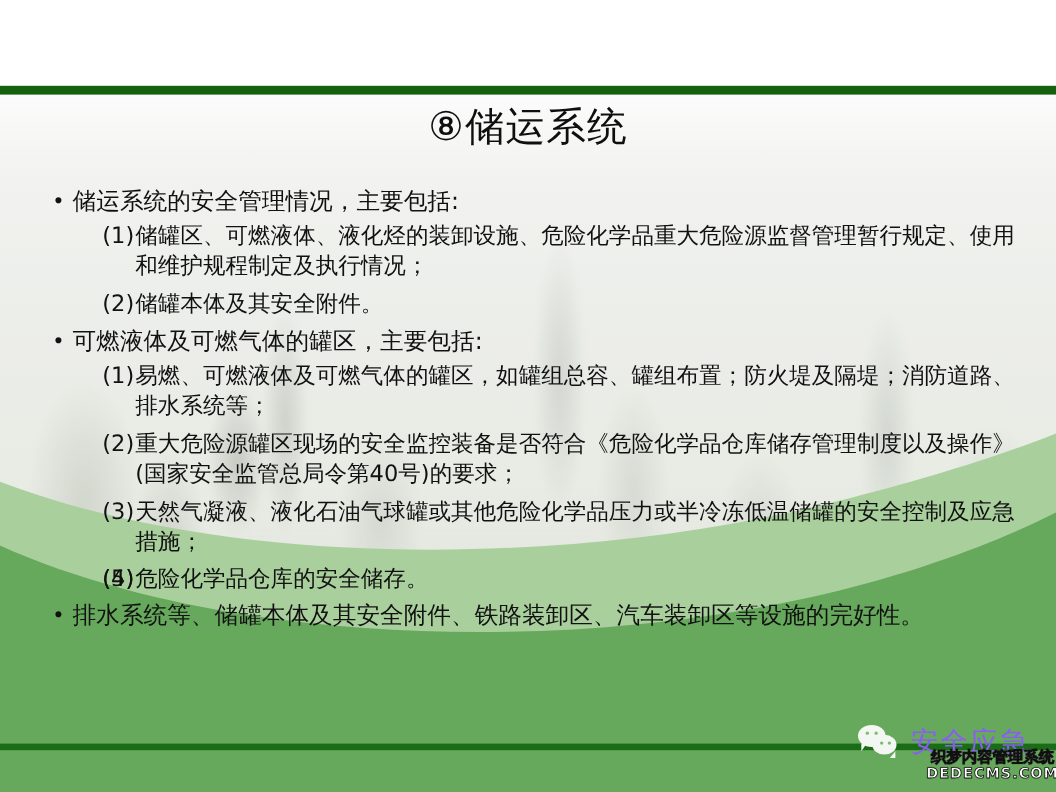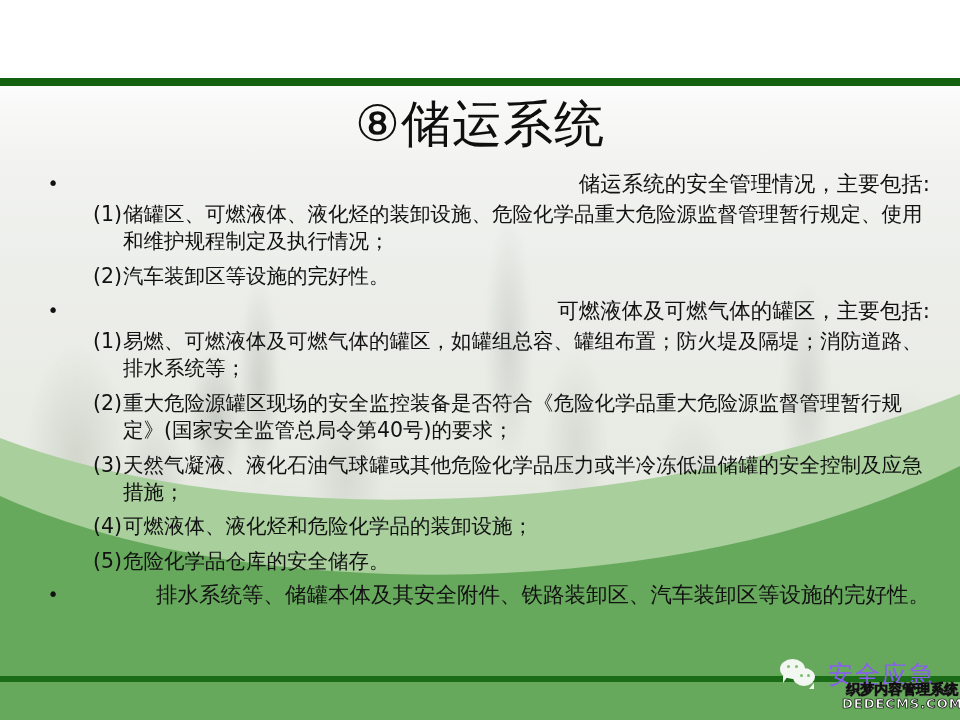--- a/index.html
+++ b/index.html
@@ -71,21 +71,21 @@
     background: #1b6c16;
     z-index: 5;
   }
 
   
   .title {
     position: absolute;
     left: 0; top: 96px;
     width: 960px;
     text-align: center;
-    font-size: 50px;
+    font-size: 36px;
     line-height: 1.12;
     color: #0f0f0f;
     letter-spacing: 1px;
     z-index: 6;
     white-space: nowrap;
   }
 
   
   .body {
     position: absolute;
@@ -102,21 +102,21 @@
     line-height: 1.30;
     margin-top: 2px;
   }
   .lvl1 .dot {
     flex: 0 0 auto;
     width: 26px;
     text-align: center;
     font-size: 19px;
     line-height: 1.42;
   }
-  .lvl1 .txt { flex: 1 1 auto; text-align: right; }
+  .lvl1 .txt { flex: 1 1 auto; }
 
   .lvl2 {
     margin-left: 53px;
     font-size: 20.5px;
     line-height: 1.315;
     text-indent: 0;
     padding-left: 30px;
     position: relative;
     margin-top: 3px;
   }
@@ -227,42 +227,41 @@
     <div class="lvl1">
       <span class="dot">•</span>
       <span class="txt">储运系统的安全管理情况，主要包括:</span>
     </div>
     <div class="lvl2">
       <span class="num">(1)</span>
       <span>储罐区、可燃液体、液化烃的装卸设施、危险化学品重大危险源监督管理暂行规定、使用和维护规程制定及执行情况；</span>
     </div>
     <div class="lvl2 gap">
       <span class="num">(2)</span>
-      <span>汽车装卸区等设施的完好性。</span>
+      <span>储罐本体及其安全附件。</span>
     </div>
 
     <div class="lvl1" style="margin-top:7px;">
       <span class="dot">•</span>
       <span class="txt">可燃液体及可燃气体的罐区，主要包括:</span>
     </div>
     <div class="lvl2">
       <span class="num">(1)</span>
       <span>易燃、可燃液体及可燃气体的罐区，如罐组总容、罐组布置；防火堤及隔堤；消防道路、排水系统等；</span>
     </div>
     <div class="lvl2 gap">
       <span class="num">(2)</span>
-      <span>重大危险源罐区现场的安全监控装备是否符合《危险化学品重大危险源监督管理暂行规定》(国家安全监管总局令第40号)的要求；</span>
+      <span>重大危险源罐区现场的安全监控装备是否符合《危险化学品仓库储存管理制度以及操作》(国家安全监管总局令第40号)的要求；</span>
     </div>
     <div class="lvl2 gap">
       <span class="num">(3)</span>
       <span>天然气凝液、液化石油气球罐或其他危险化学品压力或半冷冻低温储罐的安全控制及应急措施；</span>
     </div>
     <div class="lvl2 gap">
       <span class="num">(4)</span>
-      <span>可燃液体、液化烃和危险化学品的装卸设施；</span>
     </div>
     <div class="lvl2 gap">
       <span class="num">(5)</span>
       <span>危险化学品仓库的安全储存。</span>
     </div>
 
     <div class="lvl1 final">
       <span class="dot">•</span>
       <span class="txt">排水系统等、储罐本体及其安全附件、铁路装卸区、汽车装卸区等设施的完好性。</span>
     </div>

